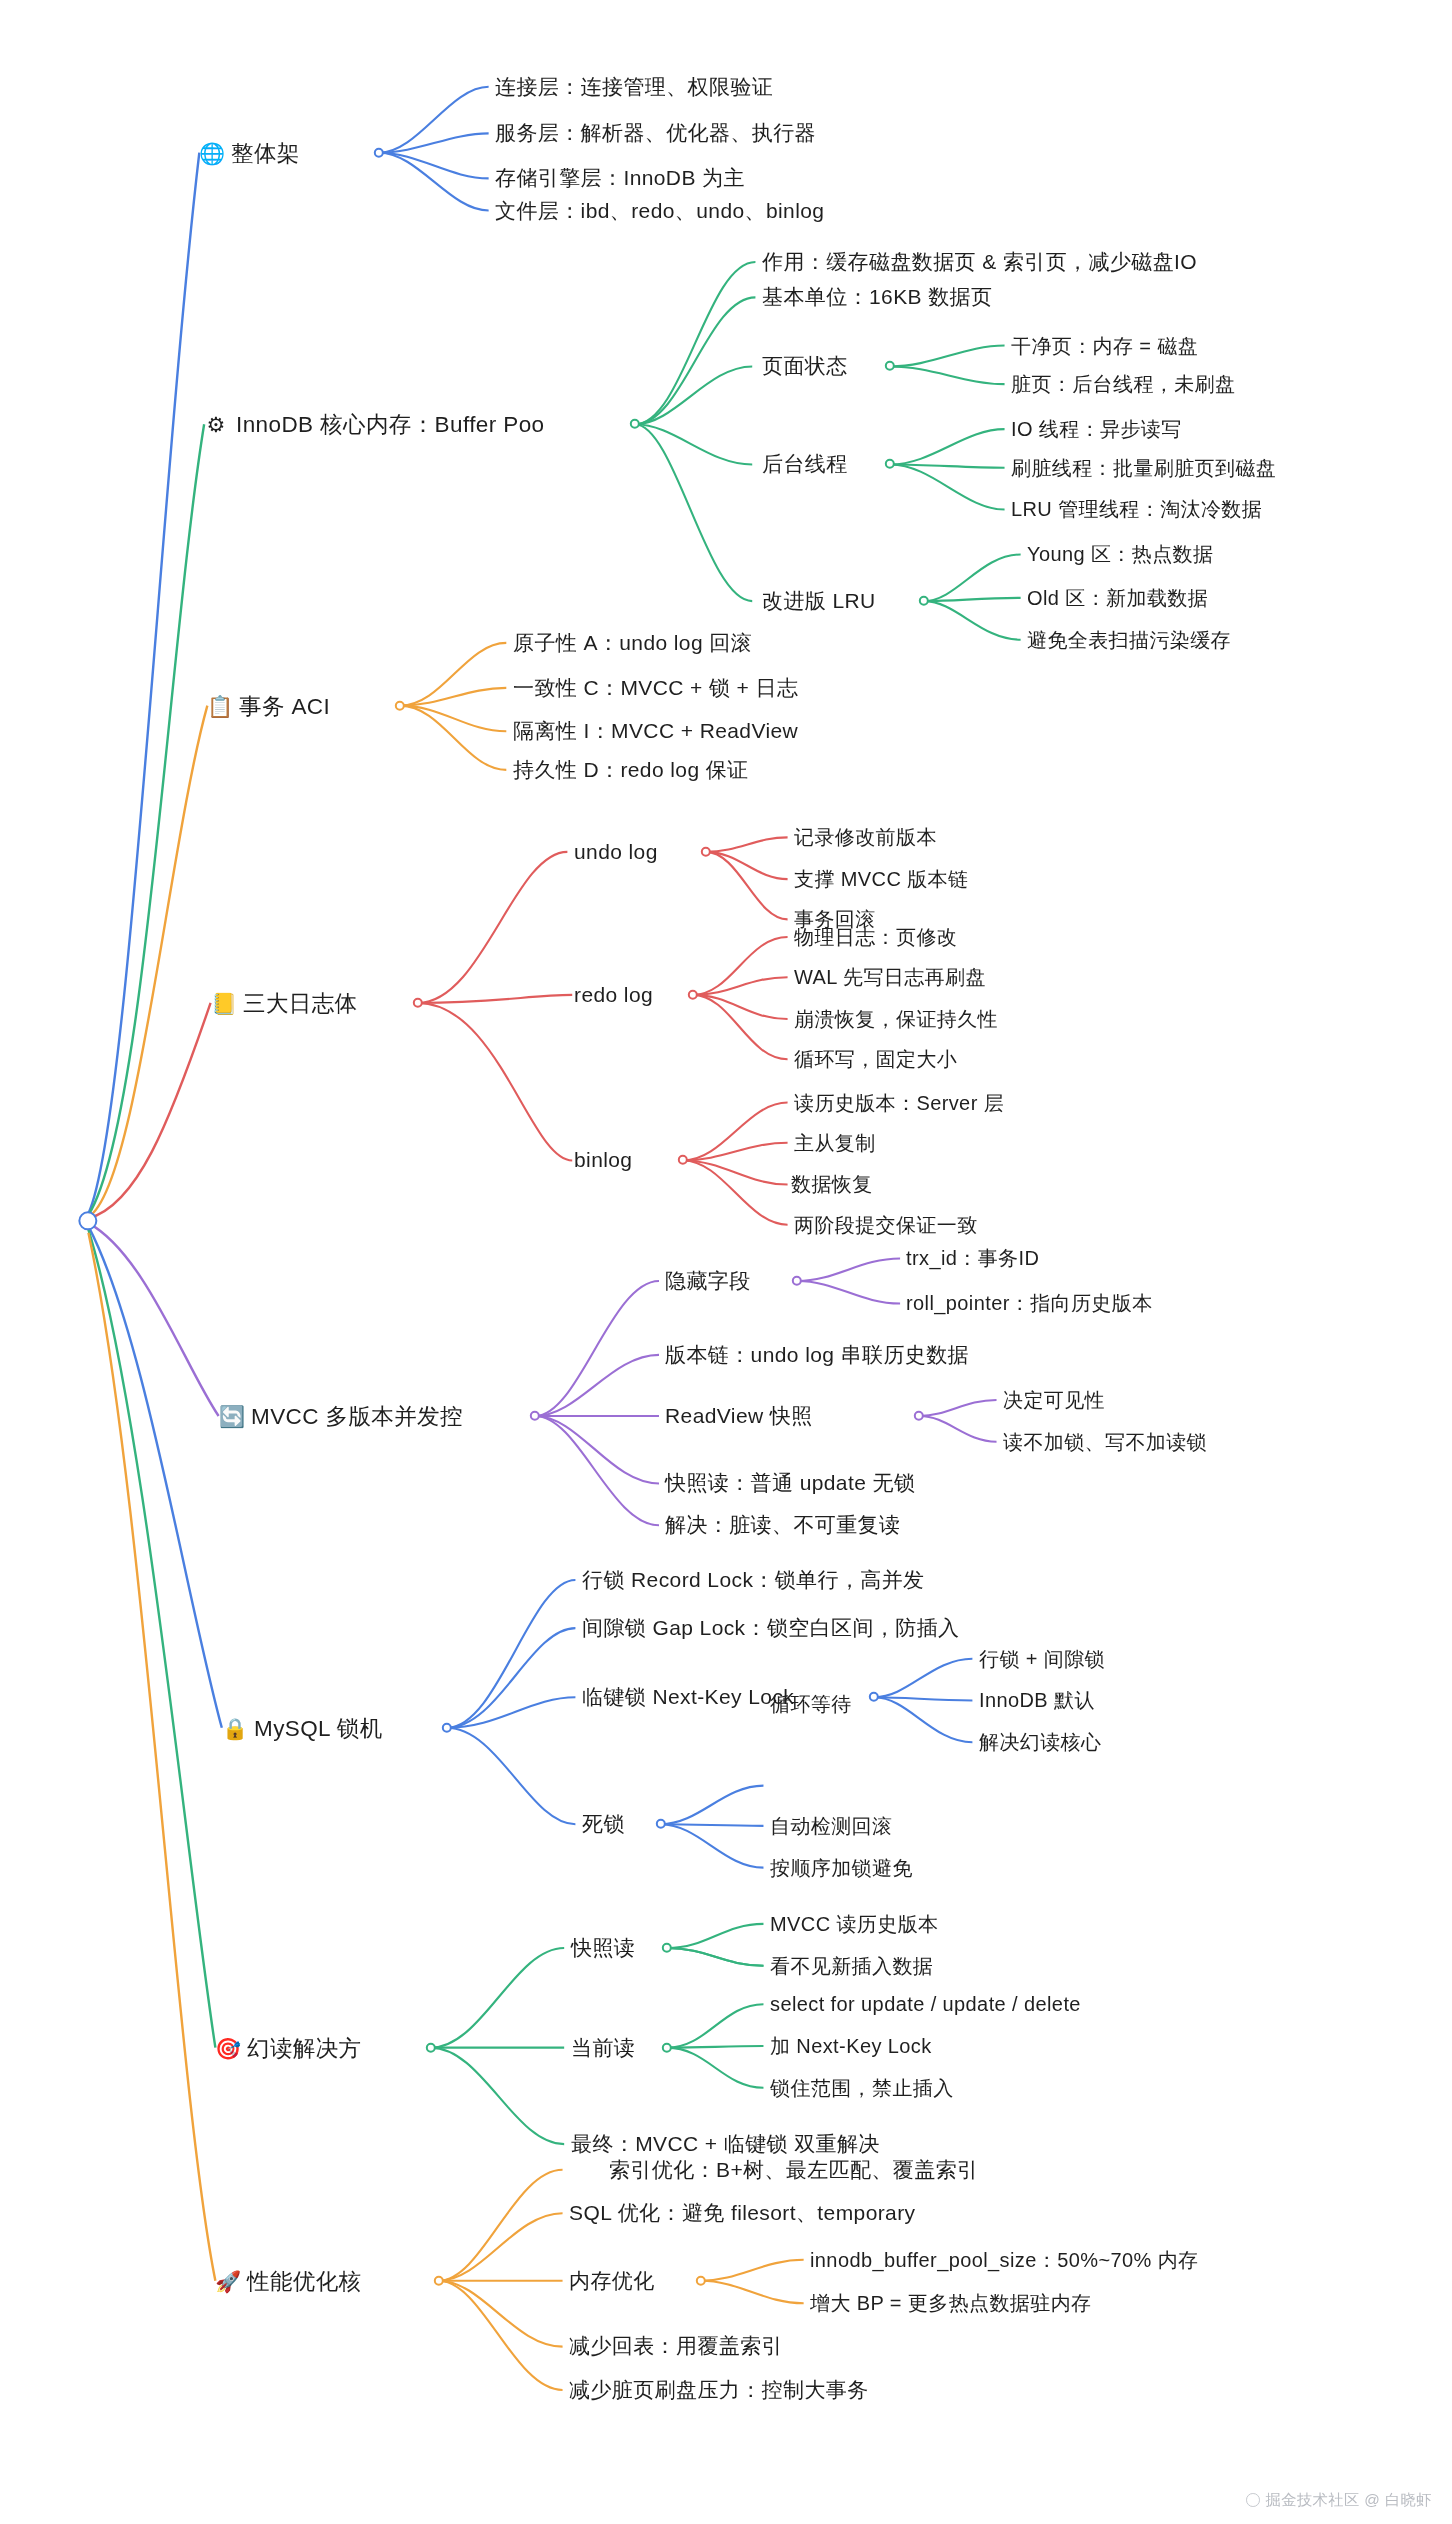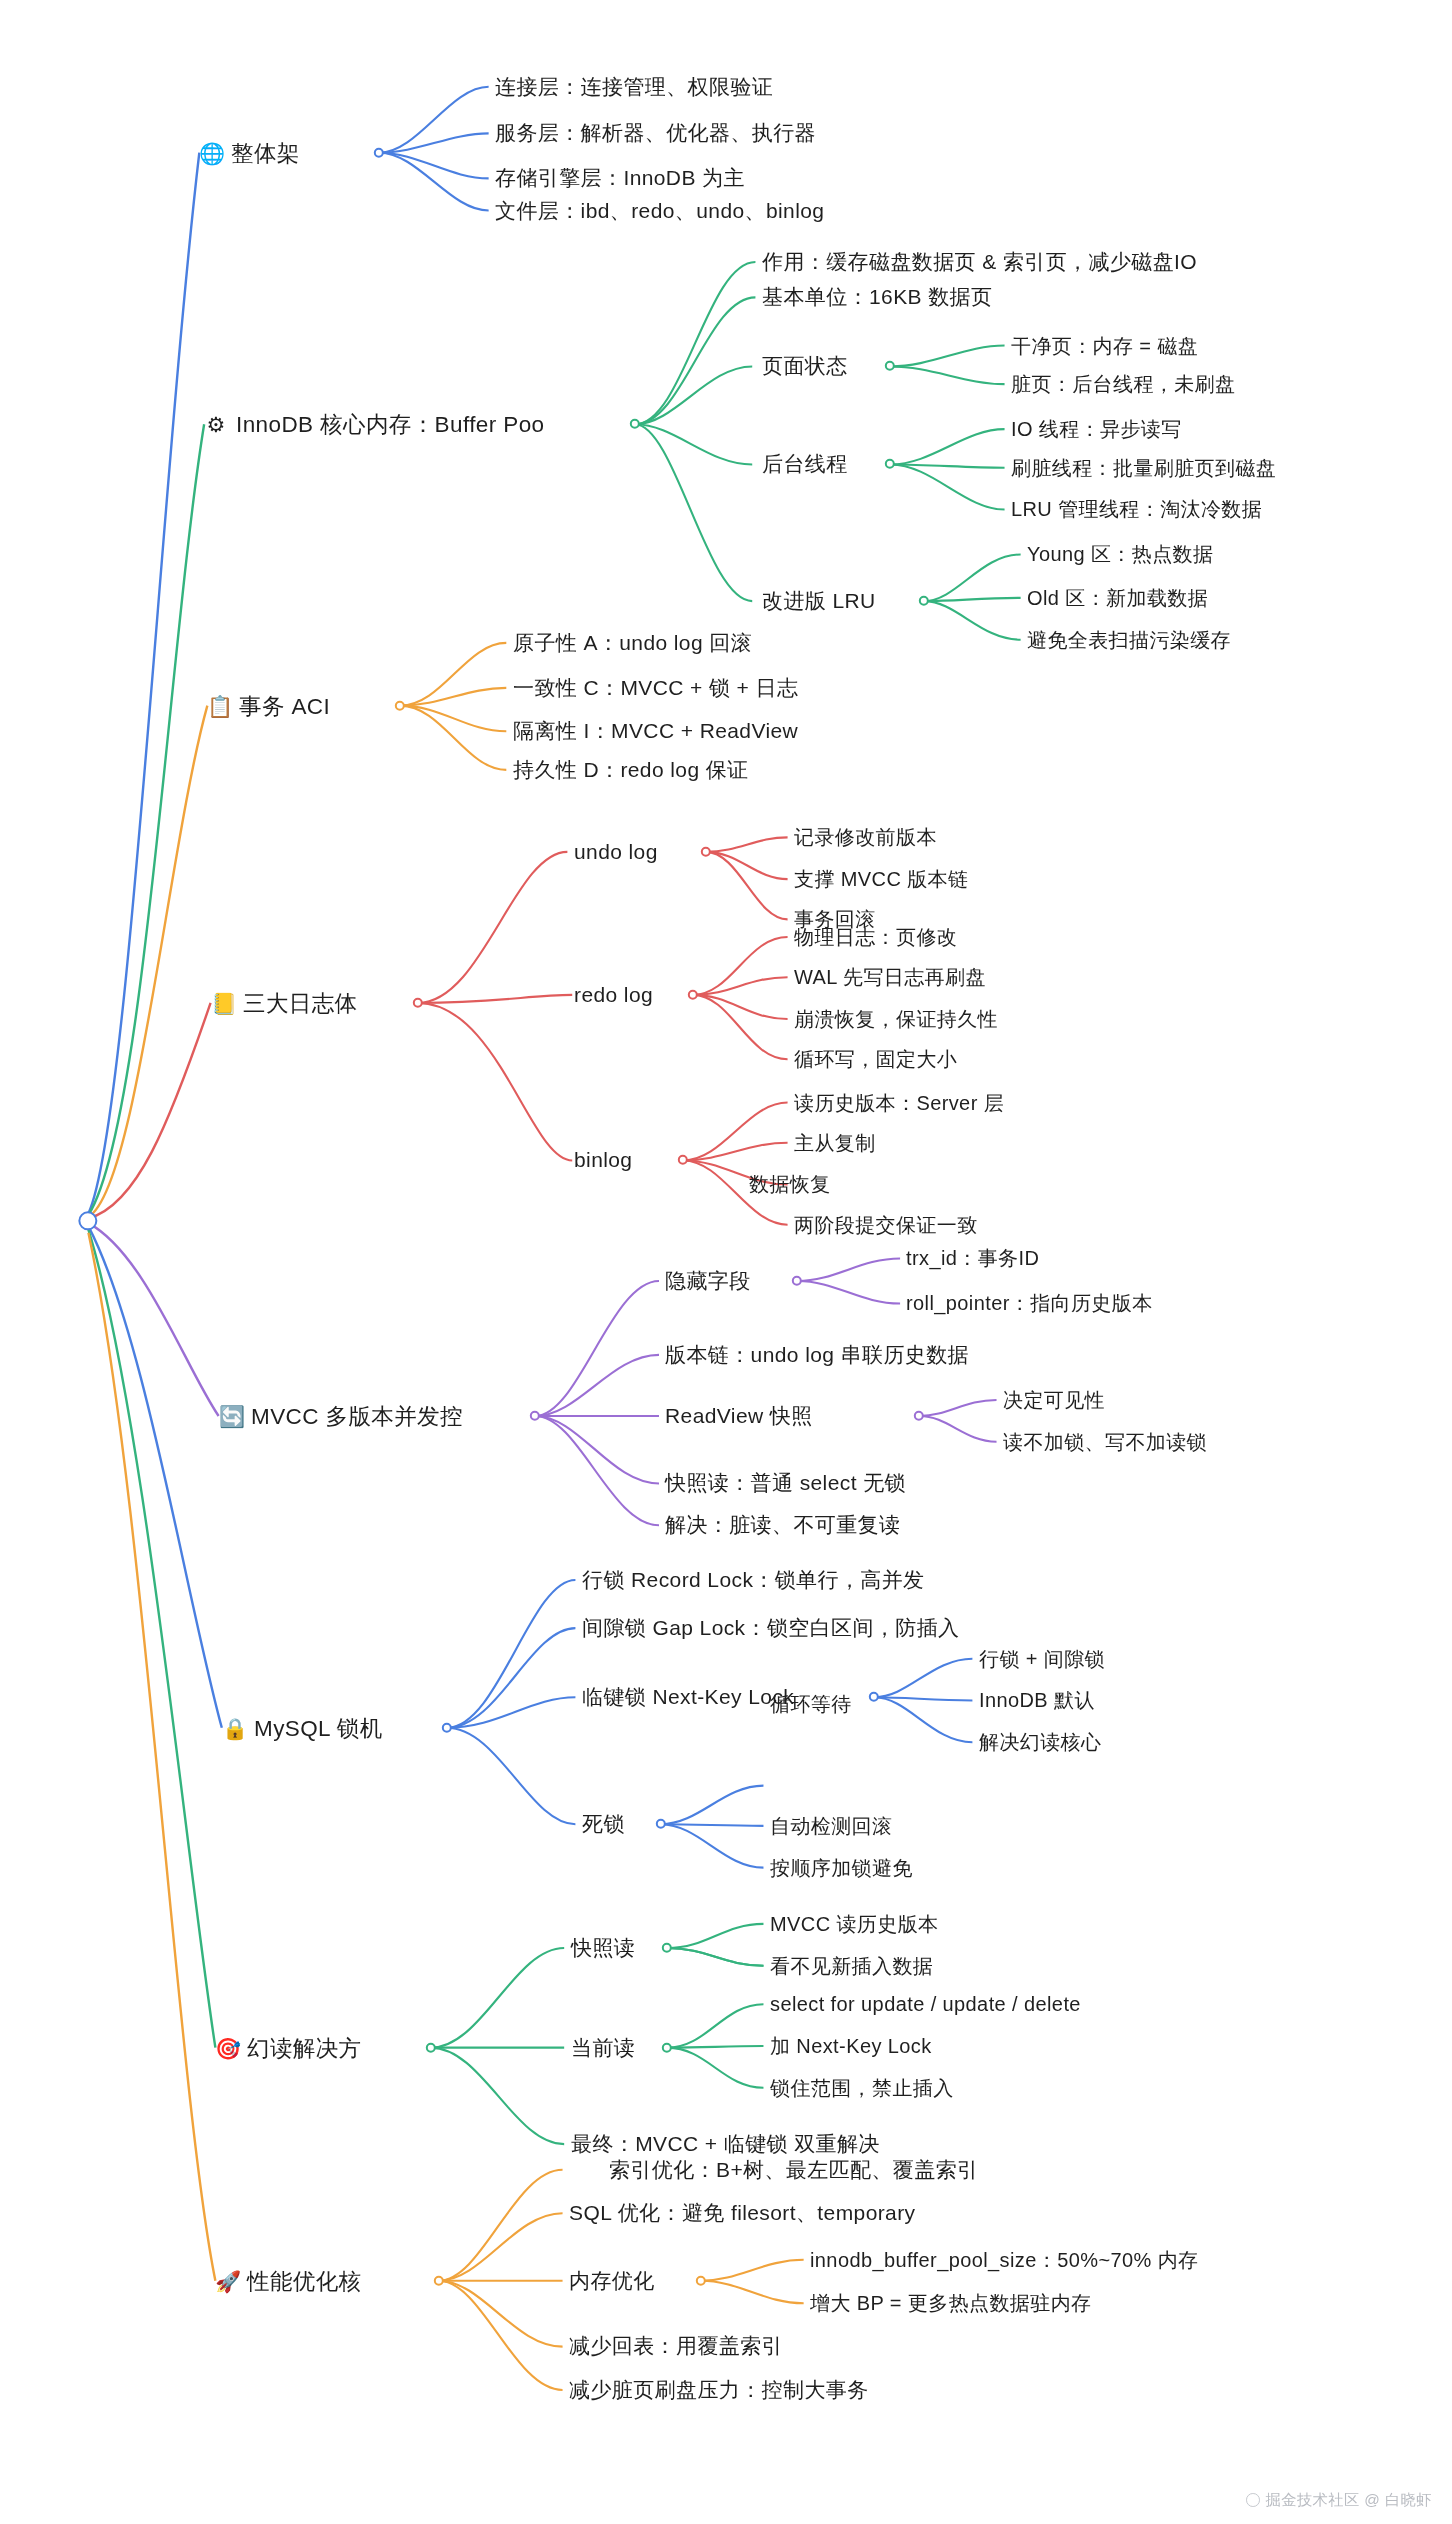--- a/index.html
+++ b/index.html
@@ -322,21 +322,21 @@
   <div class="node l2" style="left:574px;top:1160px;">
     <span class="txt">binlog</span>
   </div>
   <div class="dot" style="left:683px;top:1160px;border:2.4px solid #e05c5c;"></div>
   <div class="node l3" style="left:794px;top:1103px;">
     <span class="txt">读历史版本：Server 层</span>
   </div>
   <div class="node l3" style="left:794px;top:1143px;">
     <span class="txt">主从复制</span>
   </div>
-  <div class="node l3" style="left:749px;top:1184px;">
+  <div class="node l3" style="left:791px;top:1184px;">
     <span class="txt">数据恢复</span>
   </div>
   <div class="node l3" style="left:794px;top:1225px;">
     <span class="txt">两阶段提交保证一致</span>
   </div>
 
   <div class="node l2" style="left:665px;top:1281px;">
     <span class="txt">隐藏字段</span>
   </div>
   <div class="dot" style="left:797px;top:1281px;border:2.4px solid #9b6fd4;"></div>
@@ -356,21 +356,21 @@
   </div>
   <div class="dot" style="left:919px;top:1416px;border:2.4px solid #9b6fd4;"></div>
   <div class="node l3" style="left:1003px;top:1400px;">
     <span class="txt">决定可见性</span>
   </div>
   <div class="node l3" style="left:1003px;top:1442px;">
     <span class="txt">读不加锁、写不加读锁</span>
   </div>
 
   <div class="node l2" style="left:665px;top:1483px;">
-    <span class="txt">快照读：普通 select 无锁</span>
+    <span class="txt">快照读：普通 update 无锁</span>
   </div>
   <div class="node l2" style="left:665px;top:1525px;">
     <span class="txt">解决：脏读、不可重复读</span>
   </div>
 
   <div class="node l2" style="left:582px;top:1580px;">
     <span class="txt">行锁 Record Lock：锁单行，高并发</span>
   </div>
   <div class="node l2" style="left:582px;top:1628px;">
     <span class="txt">间隙锁 Gap Lock：锁空白区间，防插入</span>

